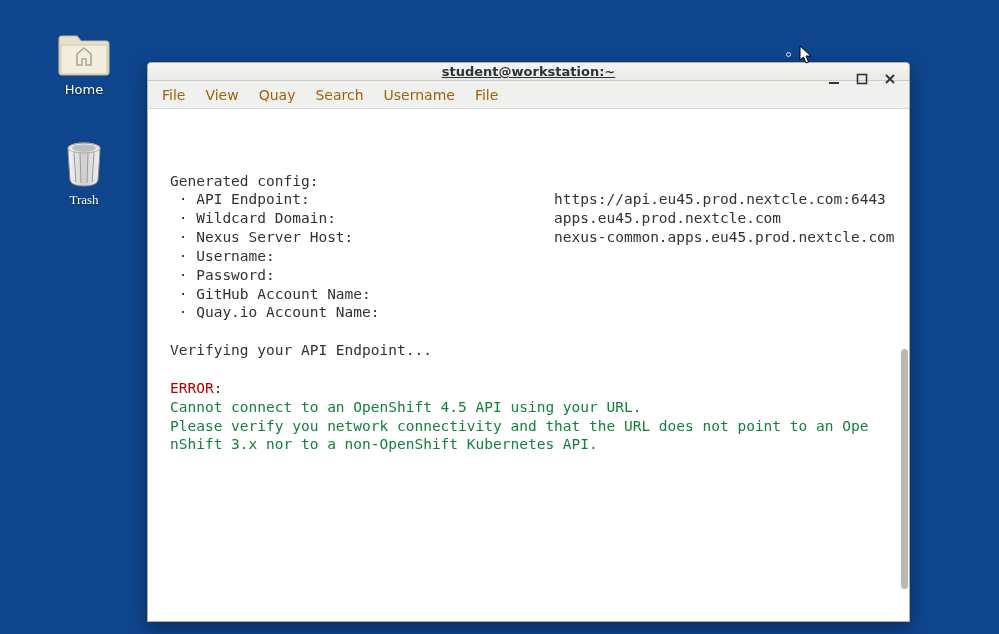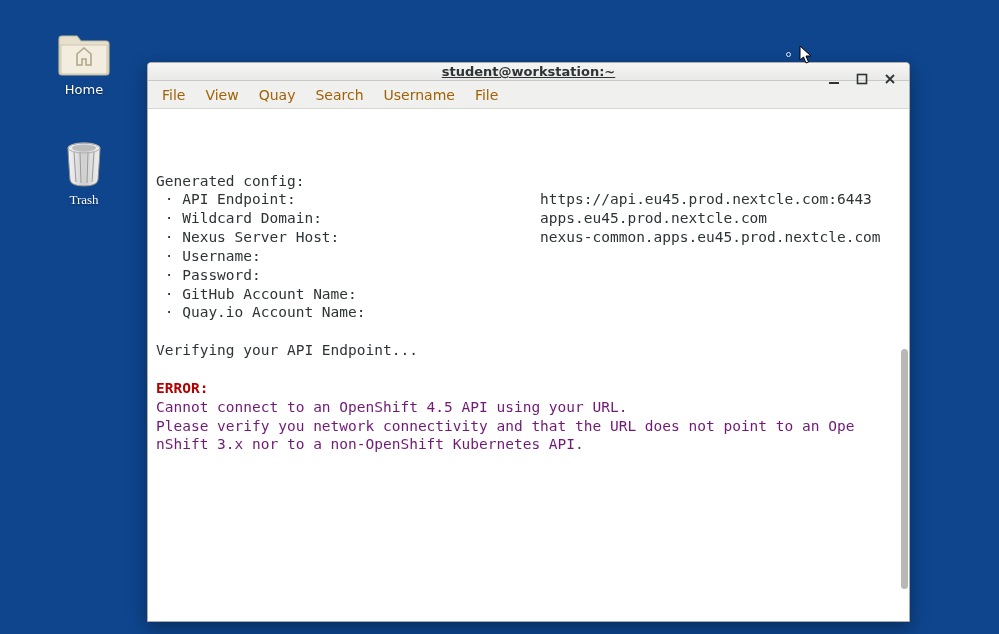--- a/index.html
+++ b/index.html
@@ -96,27 +96,27 @@
     cursor: pointer;
   }
 
   .terminal-body {
     flex: 1;
     background: #fff;
     color: #2e3436;
     font-family: "DejaVu Sans Mono", "Liberation Mono", monospace;
     font-size: 14.5px;
     line-height: 1.30;
-    padding: 6px 4px 4px 8px;
+    padding: 6px 4px 4px 22px;
     white-space: pre;
     overflow: hidden;
     position: relative;
   }
-  .terminal-body .err { color: #701a75; }
-  .terminal-body .err-bold { color: #b30000; font-weight: bold; }
+  .terminal-body .err { color: #15803d; }
+  .terminal-body .err-bold { color: #b30000; font-weight: normal; }
 
   
   .scrollbar {
     position: absolute;
     right: 0; top: 0; bottom: 0;
     width: 10px;
   }
   .scrollbar .thumb {
     position: absolute;
     right: 1px;

